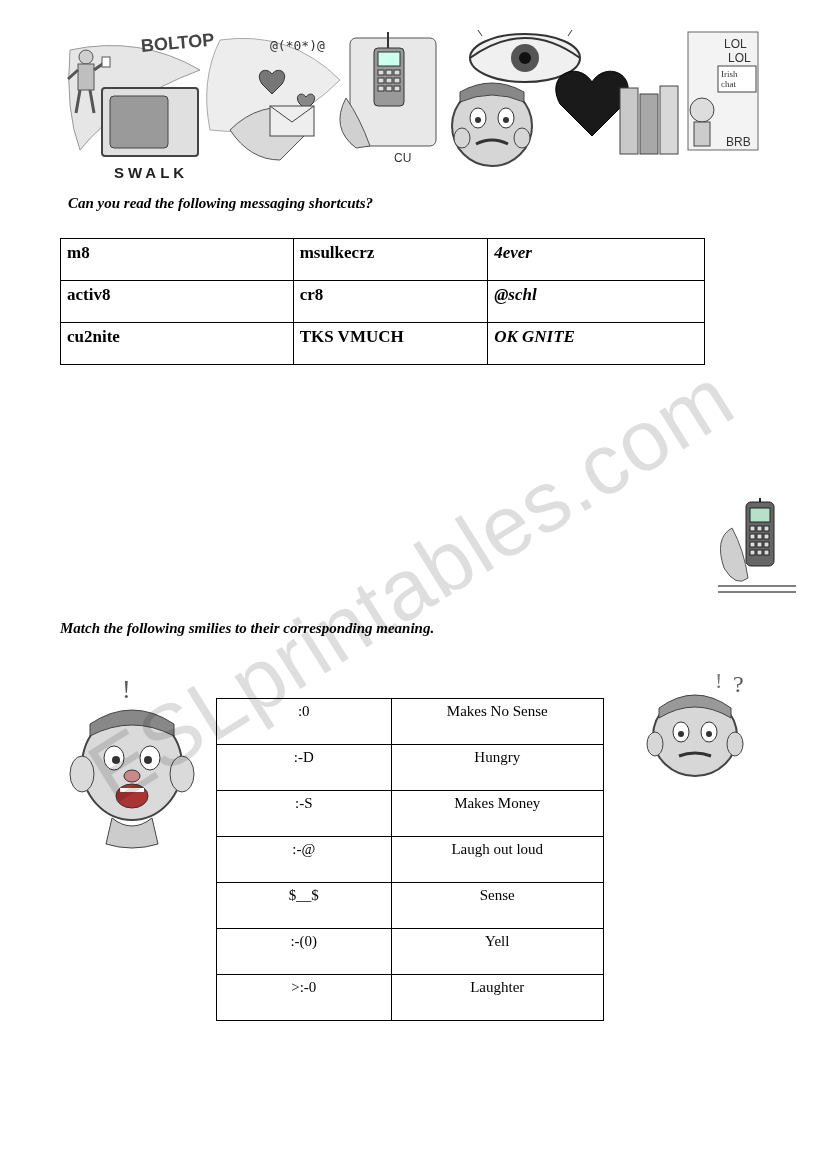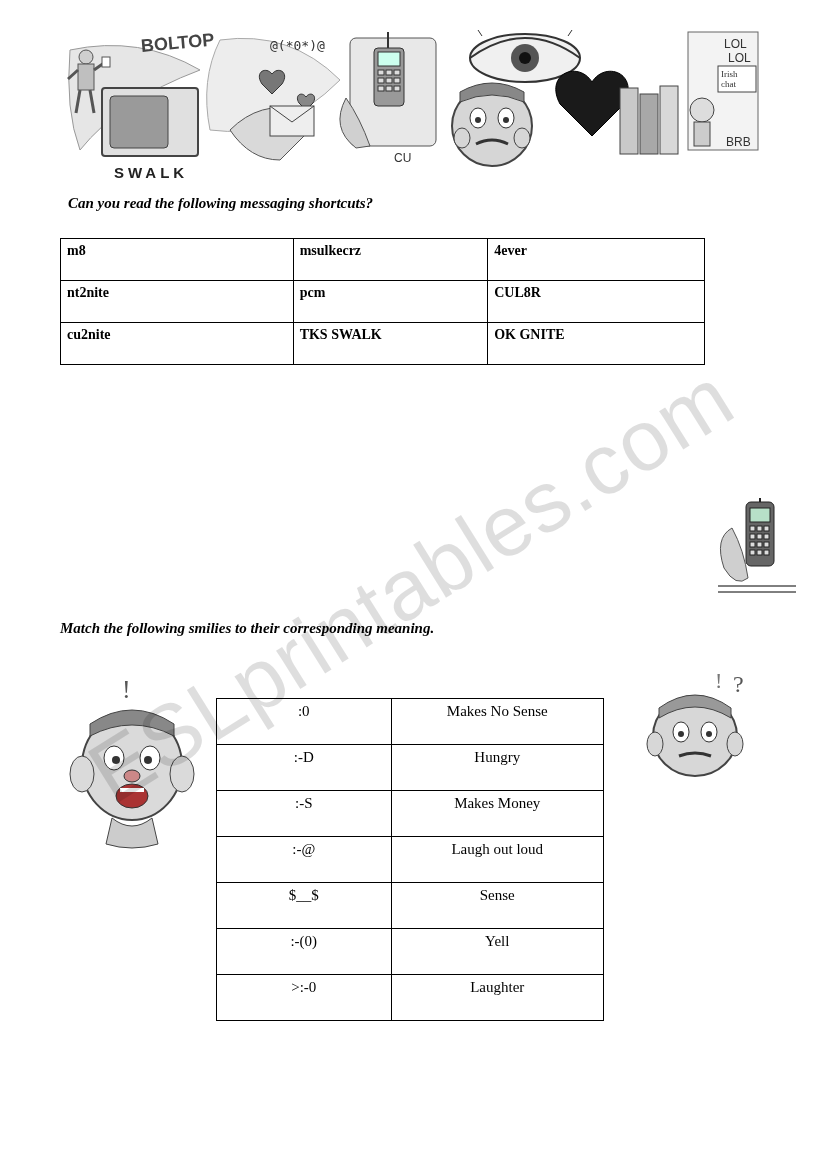--- a/index.html
+++ b/index.html
@@ -38,27 +38,27 @@
     position: absolute;
     left: 60px;
     top: 238px;
     border-collapse: collapse;
     width: 645px;
   }
   .table1 td {
     border: 1px solid #000;
     padding: 4px 6px 16px 6px;
     font-weight: bold;
-    font-size: 14px;
+    font-size: 17px;
     vertical-align: top;
     height: 42px;
   }
   .table1 td:nth-child(1) { width: 220px; }
   .table1 td:nth-child(2) { width: 184px; }
-  .table1 td:nth-child(3) { width: 205px; }
+  .table1 td:nth-child(3) { width: 205px; font-style: italic; }
   .heading2 {
     position: absolute;
     left: 60px;
     top: 620px;
     font-style: italic;
     font-weight: bold;
     font-size: 15px;
   }
   .table2 {
     position: absolute;
@@ -228,27 +228,27 @@
   <div class="heading1">Can you read the following messaging shortcuts?</div>
 
   <table class="table1">
     <tbody id="t1body">
         <tr>
           <td>m8</td>
           <td>msulkecrz</td>
           <td>4ever</td>
         </tr>
         <tr>
-          <td>nt2nite</td>
-          <td>pcm</td>
-          <td>CUL8R</td>
+          <td>activ8</td>
+          <td>cr8</td>
+          <td>@schl</td>
         </tr>
         <tr>
           <td>cu2nite</td>
-          <td>TKS SWALK</td>
+          <td>TKS VMUCH</td>
           <td>OK GNITE</td>
         </tr>
       </tbody>
   </table>
 
   <div class="heading2">Match the following smilies to their corresponding meaning.</div>
 
   <table class="table2">
     <tbody id="t2body">
         <tr>

